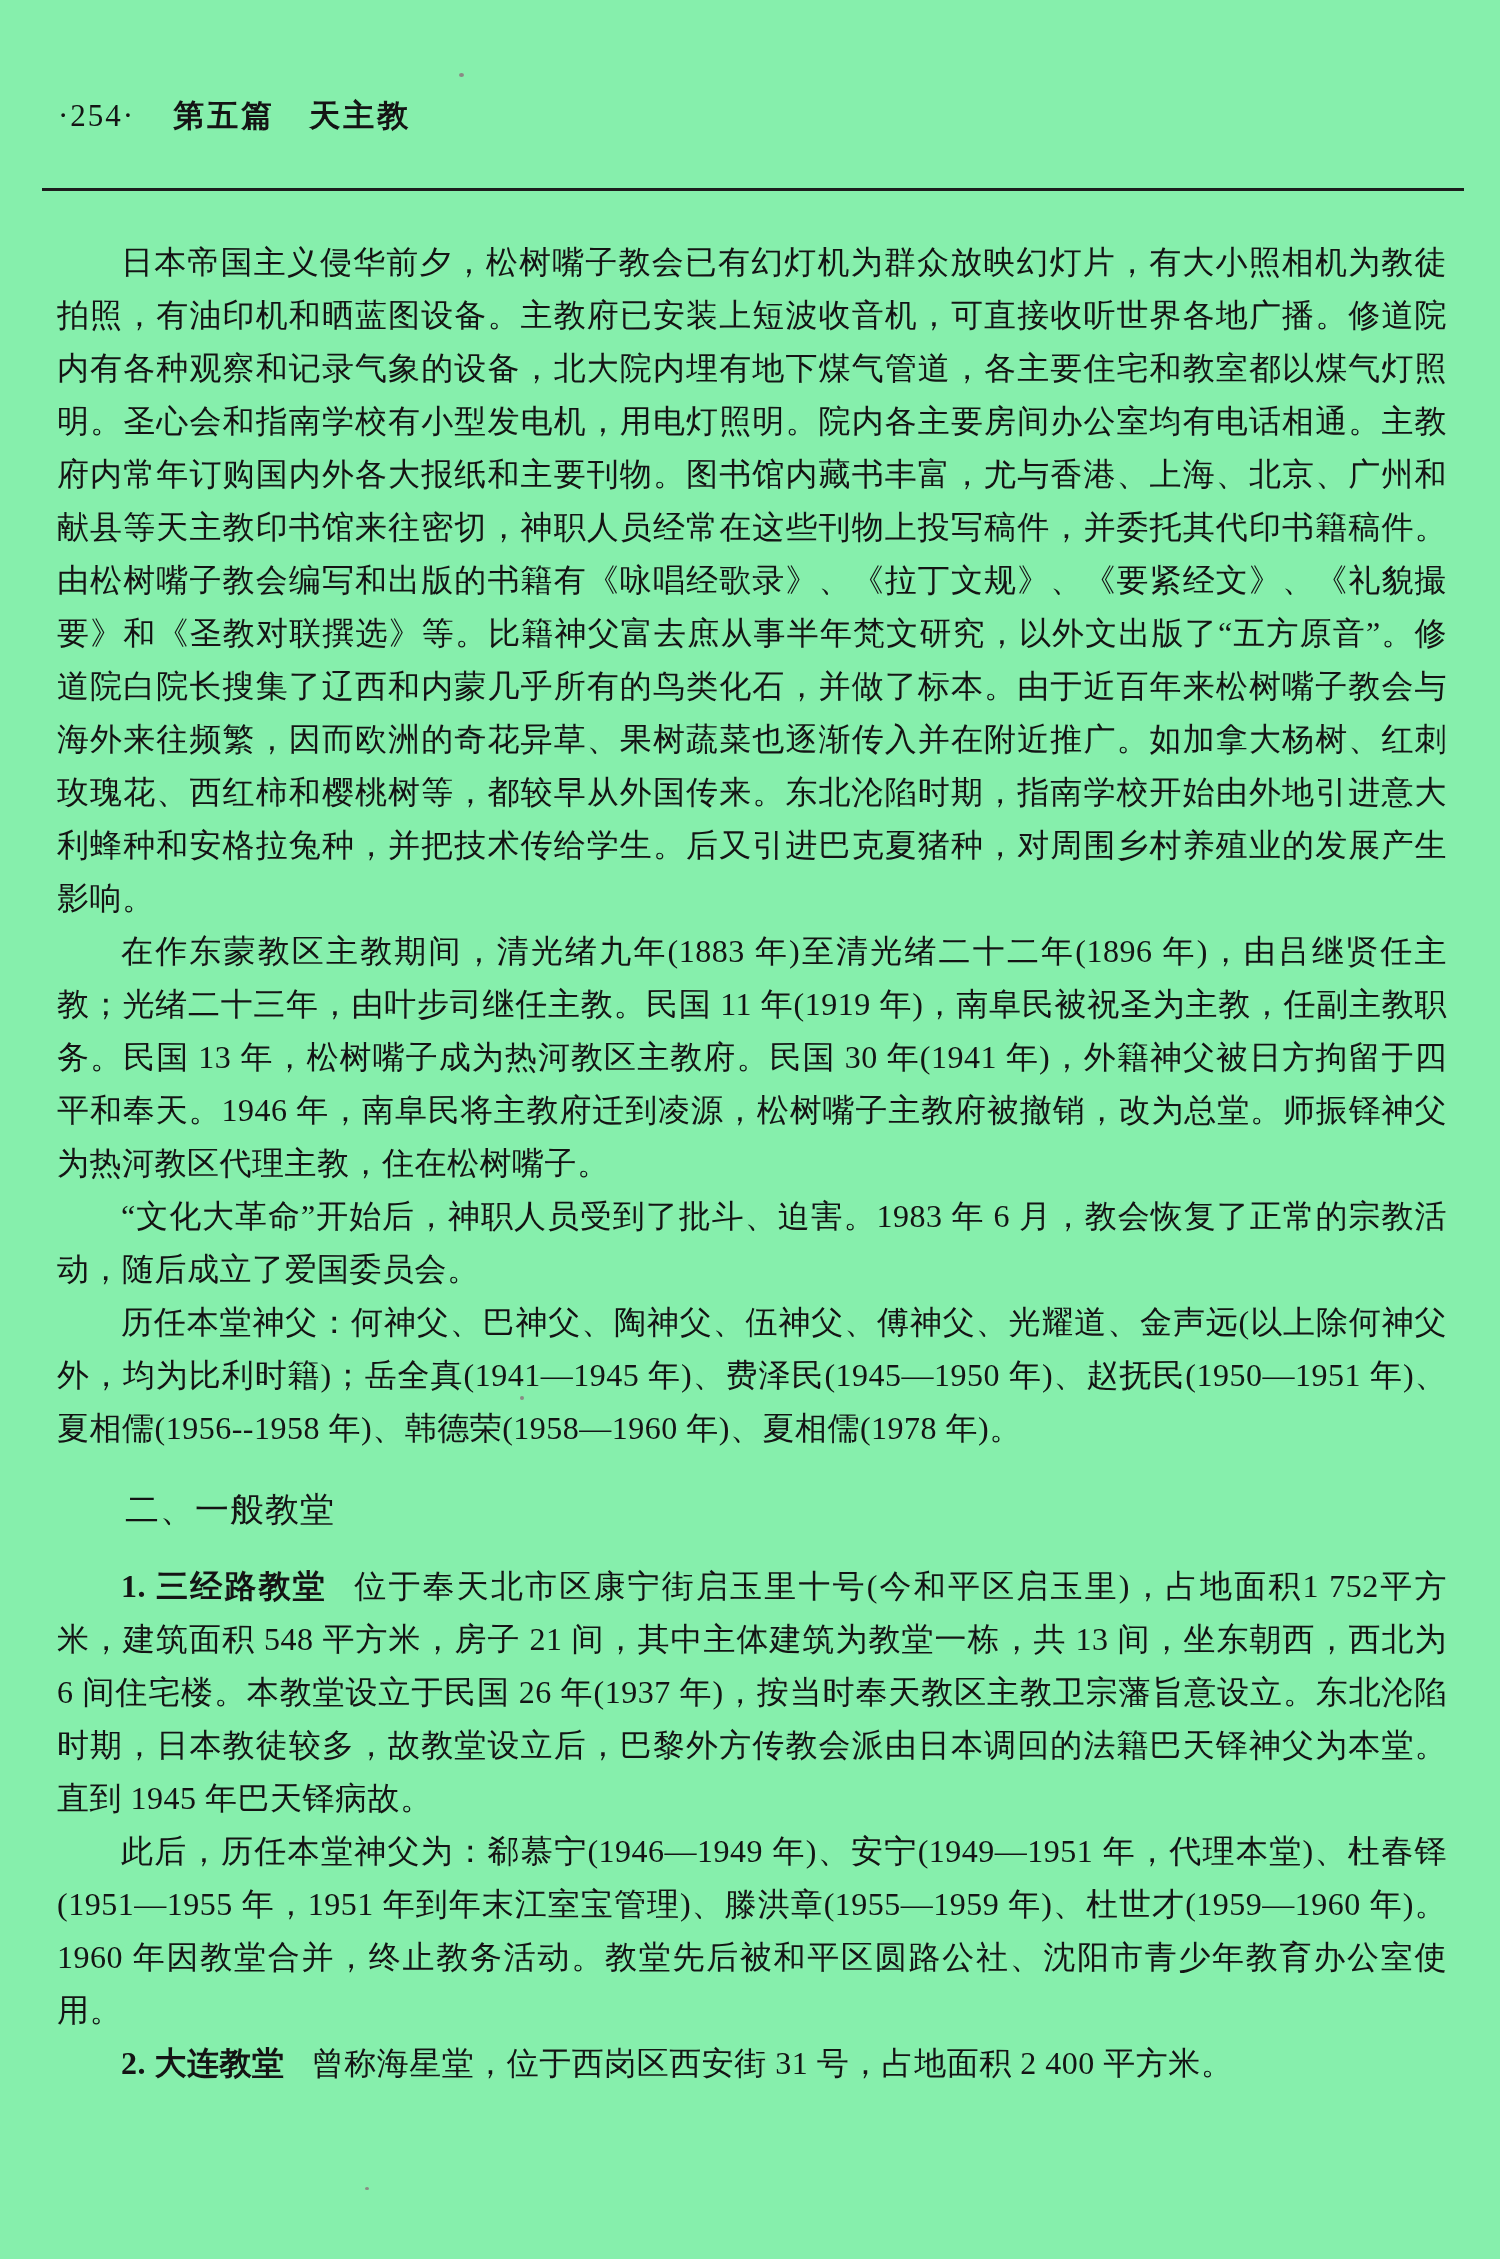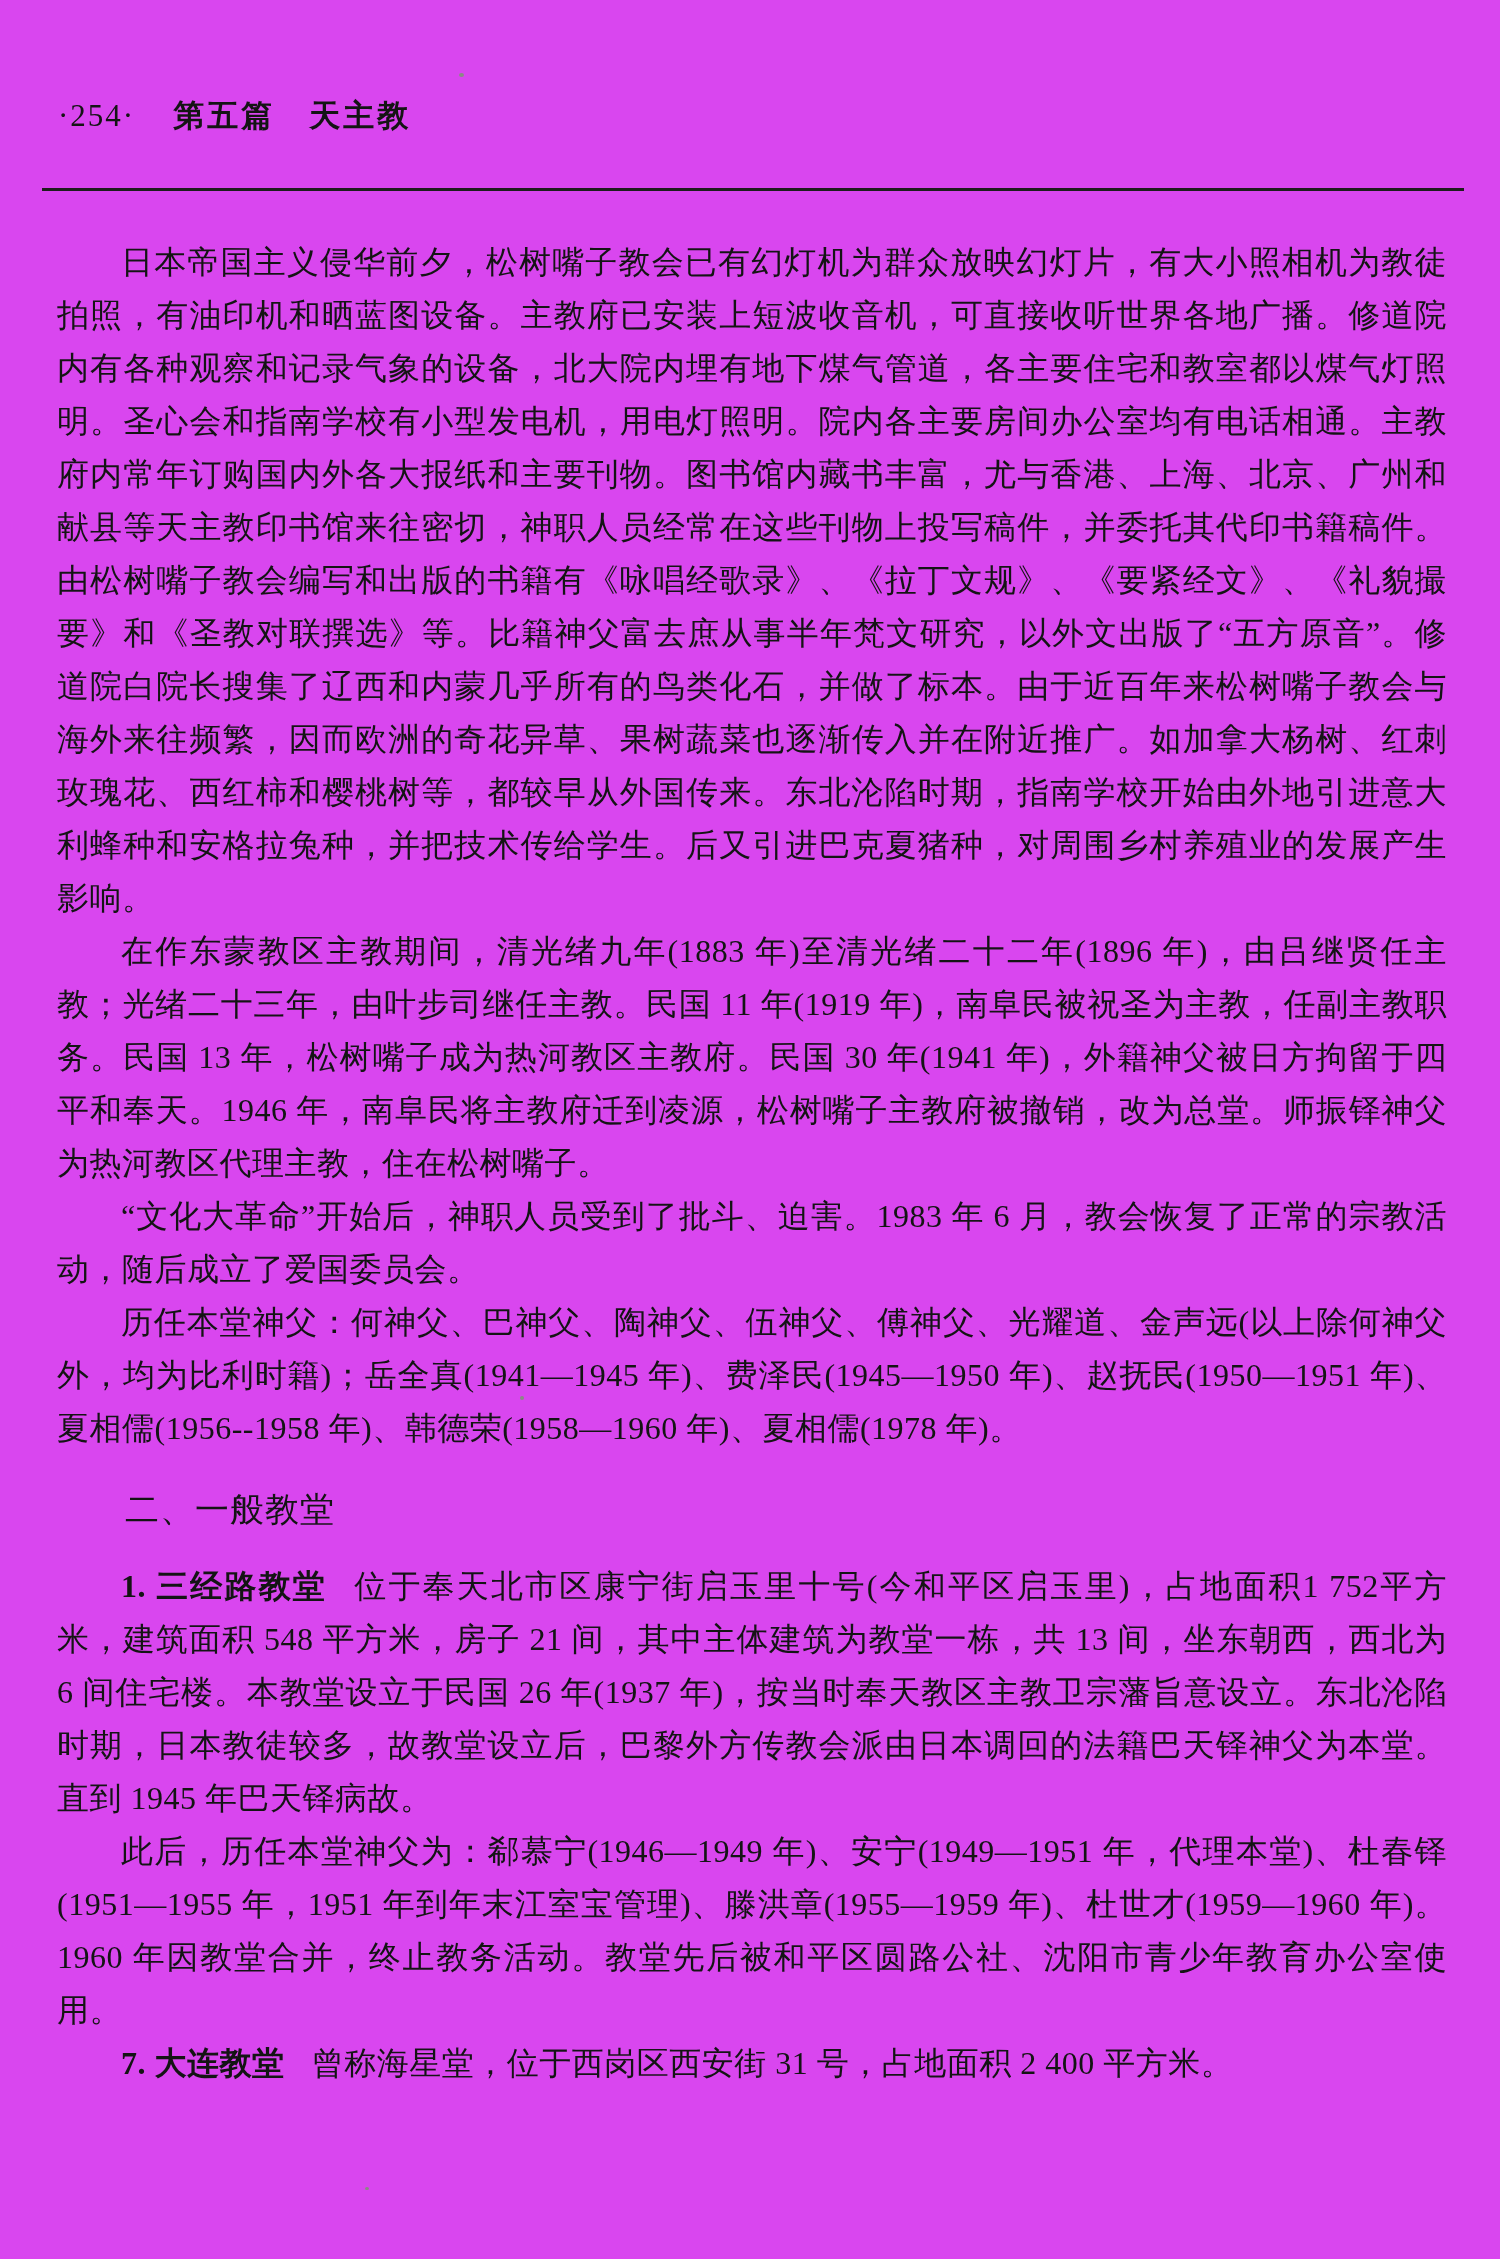--- a/index.html
+++ b/index.html
@@ -1,20 +1,20 @@
 <!DOCTYPE html>
 <html lang="zh"><head>
 <meta charset="utf-8">
 <style>
   html,body { margin:0; padding:0; }
   .page {
     position: relative;
     width: 1500px;
     height: 2259px;
-    background: #d946ef;
+    background: #86efac;
     font-family: "Liberation Serif", "DejaVu Serif", serif;
     color: #141414;
     overflow: hidden;
   }
   .running-header {
     position: absolute;
     left: 58px;
     top: 98px;
     display: flex;
     align-items: baseline;
@@ -93,18 +93,18 @@
     <p>“文化大革命”开始后，神职人员受到了批斗、迫害。1983 年 6 月，教会恢复了正常的宗教活动，随后成立了爱国委员会。</p>
 
     <p>历任本堂神父：何神父、巴神父、陶神父、伍神父、傅神父、光耀道、金声远(以上除何神父外，均为比利时籍)；岳全真(1941—1945 年)、费泽民(1945—1950 年)、赵抚民(1950—1951 年)、夏相儒(1956--1958 年)、韩德荣(1958—1960 年)、夏相儒(1978 年)。</p>
 
     <h2 class="section-heading">二、一般教堂</h2>
 
     <p><span class="lead">1. 三经路教堂</span><span>位于奉天北市区康宁街启玉里十号(今和平区启玉里)，占地面积1 752平方米，建筑面积 548 平方米，房子 21 间，其中主体建筑为教堂一栋，共 13 间，坐东朝西，西北为 6 间住宅楼。本教堂设立于民国 26 年(1937 年)，按当时奉天教区主教卫宗藩旨意设立。东北沦陷时期，日本教徒较多，故教堂设立后，巴黎外方传教会派由日本调回的法籍巴天铎神父为本堂。直到 1945 年巴天铎病故。</span></p>
 
     <p>此后，历任本堂神父为：郗慕宁(1946—1949 年)、安宁(1949—1951 年，代理本堂)、杜春铎(1951—1955 年，1951 年到年末江室宝管理)、滕洪章(1955—1959 年)、杜世才(1959—1960 年)。1960 年因教堂合并，终止教务活动。教堂先后被和平区圆路公社、沈阳市青少年教育办公室使用。</p>
 
-    <p><span class="lead">7. 大连教堂</span><span>曾称海星堂，位于西岗区西安街 31 号，占地面积 2 400 平方米。</span></p>
+    <p><span class="lead">2. 大连教堂</span><span>曾称海星堂，位于西岗区西安街 31 号，占地面积 2 400 平方米。</span></p>
 
 
   </div>
 
 </div>
 
 </body></html>

